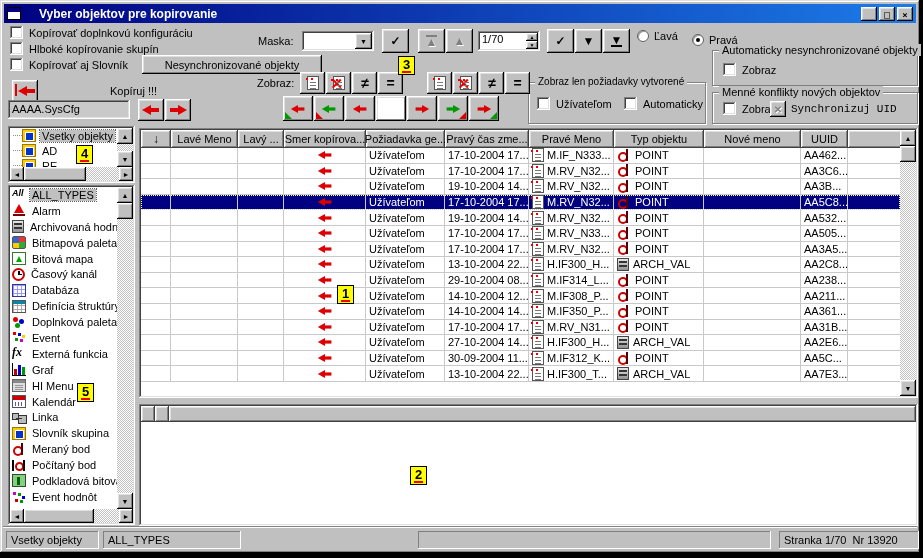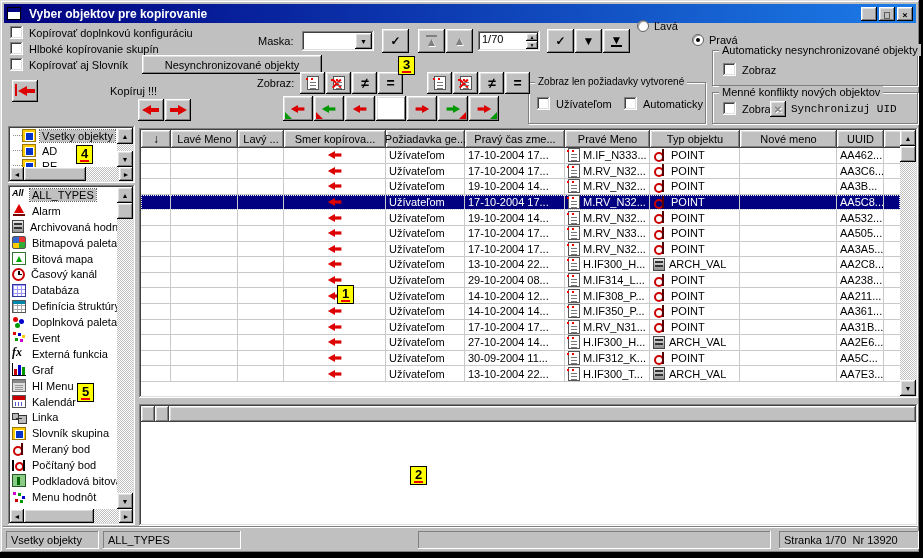--- a/index.html
+++ b/index.html
@@ -11,21 +11,21 @@
 
   
   .raised { background:#c0c0c0; box-shadow: inset -1px -1px #000, inset 1px 1px #fff, inset -2px -2px #808080, inset 2px 2px #dfdfdf; }
   .field  { background:#c9c9c9; box-shadow: inset -1px -1px #fff, inset 1px 1px #808080, inset -2px -2px #dfdfdf, inset 2px 2px #404040; }
 
   
   .titlebar { position:absolute; left:4px; top:4px; width:912px; height:19px;
               background:linear-gradient(90deg,#000080,#1c7ce8); display:flex; align-items:center; padding:0 3px; }
   .appicon { width:14px; height:13px; background:#fff; border:1px solid #000; position:relative; flex:none; }
   .appicon::before { content:''; position:absolute; left:0; top:0; right:0; height:4px; background:#000080; }
-  .title-text { color:#fff; font-weight:bold; font-size:12px; margin-left:8px; white-space:nowrap; }
+  .title-text { color:#fff; font-weight:bold; font-size:12px; margin-left:18px; white-space:nowrap; }
   .winbtns { margin-left:auto; display:flex; }
   .wbtn { width:16px; height:14px; margin-left:2px; display:flex; align-items:flex-end; justify-content:center;
           font-size:9px; font-weight:bold; line-height:10px; font-family:"DejaVu Sans Mono",monospace; }
   .wbtn span { pointer-events:none; }
 
   
   .cbrow { position:absolute; display:flex; align-items:center; white-space:nowrap; }
   .cbbox { width:13px; height:13px; background:#fff; margin-right:6px; flex:none;
            box-shadow: inset -1px -1px #fff, inset 1px 1px #808080, inset -2px -2px #dfdfdf, inset 2px 2px #404040; }
   .radio { width:12px; height:12px; border-radius:50%; background:#fff; border:1px solid #606060; margin-right:5px; position:relative; flex:none;
@@ -121,22 +121,22 @@
   .thead { display:flex; height:18px; }
   .th { flex:none; display:flex; align-items:center; justify-content:center; overflow:hidden; white-space:nowrap;
         background:#c0c0c0; box-shadow: inset -1px -1px #404040, inset 1px 1px #fff, inset -2px -2px #808080, inset 2px 2px #dfdfdf;
         font-size:11px; padding:0 2px; }
   .rowsarea { position:absolute; left:0; top:18px; right:16px; bottom:0; overflow:hidden; background:#fff; }
   .tr { display:flex; height:15.6px; }
   .td { flex:none; display:flex; align-items:center; padding:0 3px; overflow:hidden; white-space:nowrap;
         border-right:1px solid #c9c9c9; border-bottom:1px solid #c9c9c9; font-size:11px; }
   .td.center { justify-content:center; }
   .tr.sel { background:#000080; color:#fff; outline:1px dotted #fff; outline-offset:-1px; }
-  .c0{width:30px}.c1{width:67px}.c2{width:46px}.c3{width:102px}.c4{width:79px}
-  .c5{width:100px}.c6{width:85px}.c7{width:90px}.c8{width:97px}.c9{width:47px}
+  .c0{width:30px}.c1{width:67px}.c2{width:46px}.c3{width:82px}.c4{width:79px}
+  .c5{width:84px}.c6{width:85px}.c7{width:90px}.c8{width:97px}.c9{width:47px}
   .cf{flex:1; border-right:none;}
   .sort-glyph { font-weight:bold; font-size:12px; }
 
   
   .botpane { position:absolute; left:139px; top:404px; width:779px; height:122px; background:#fff;
              box-shadow: inset -1px -1px #fff, inset 1px 1px #808080, inset -2px -2px #dfdfdf, inset 2px 2px #404040; }
   .bphead { position:absolute; left:2px; top:2px; right:2px; height:16px; display:flex; }
   .bpcell { flex:none; background:#c0c0c0; box-shadow: inset -1px -1px #404040, inset 1px 1px #fff, inset -2px -2px #808080, inset 2px 2px #dfdfdf; }
   .bpbody { position:absolute; left:2px; top:18px; right:2px; bottom:2px; background:#fff; }
 
@@ -262,21 +262,21 @@
   <div class="btn tbtn" style="left:547px; top:29px; width:27px; height:24px;">
       <span class="bigglyph">✓</span>
     </div>
   <div class="btn tbtn" style="left:575px; top:29px; width:27px; height:24px;">
       <span class="bigglyph">▼</span>
     </div>
   <div class="btn tbtn" style="left:603px; top:29px; width:27px; height:24px;">
       <span class="bigglyph bar-under">▼</span>
     </div>
 
-  <div class="cbrow" style="left:637px; top:20px;">
+  <div class="cbrow" style="left:637px; top:30px;">
     <span class="radio"></span>
     <span>Ľavá</span>
   </div>
   <div class="cbrow" style="left:692px; top:34px;">
     <span class="radio on"></span>
     <span>Pravá</span>
   </div>
 
   <div class="groupbox" style="left:712px; top:50px; width:206px; height:36px;">
     <span class="gtitle">Automaticky nesynchronizované objekty</span>
@@ -306,20 +306,21 @@
       <span class="cbbox"></span>
       <span>Automaticky</span>
     </div>
   </div>
 
   <div class="btn" style="left:12px; top:80px; width:26px; height:22px;">
     <span class="barleft"></span>
     <span class="harr" style="margin-left:4px;"></span>
   </div>
   <div class="lbl" style="left:110px; top:85px;">Kopíruj !!!</div>
+  <div class="field" style="position:absolute; left:8px; top:100px; width:122px; height:19px; padding:3px 4px; white-space:nowrap; overflow:hidden;">AAAA.SysCfg</div>
   <div class="btn" style="left:138px; top:99px; width:26px; height:22px;">
     <span class="harr"></span>
   </div>
   <div class="btn" style="left:165px; top:99px; width:26px; height:22px;">
     <span class="harr right"></span>
   </div>
 
   <div class="lbl" style="left:257px; top:77px;">Zobraz:</div>
 
   <div class="btn tbtn" style="left:300px; top:72px;">
@@ -476,21 +477,21 @@
         <div class="litem">
           <span class="licon i-cpoint"></span>
           <span class="lblx">Počítaný bod</span>
         </div>
         <div class="litem">
           <span class="licon i-bgbit"></span>
           <span class="lblx">Podkladová bitová</span>
         </div>
         <div class="litem">
           <span class="licon i-pole"></span>
-          <span class="lblx">Menu hodnôt</span>
+          <span class="lblx">Event hodnôt</span>
         </div>
       </div>
     <div class="vscroll" style="right:2px; top:2px; bottom:16px;">
       <span class="sbtn" style="height:16px;">▲</span>
       <span class="sthumb" style="height:16px;"></span>
       <span class="sfill checker"></span>
       <span class="sbtn" style="height:16px;">▼</span>
     </div>
     <div class="hscroll" style="left:2px; right:2px; bottom:2px;">
       <span class="sbtn">◄</span>

